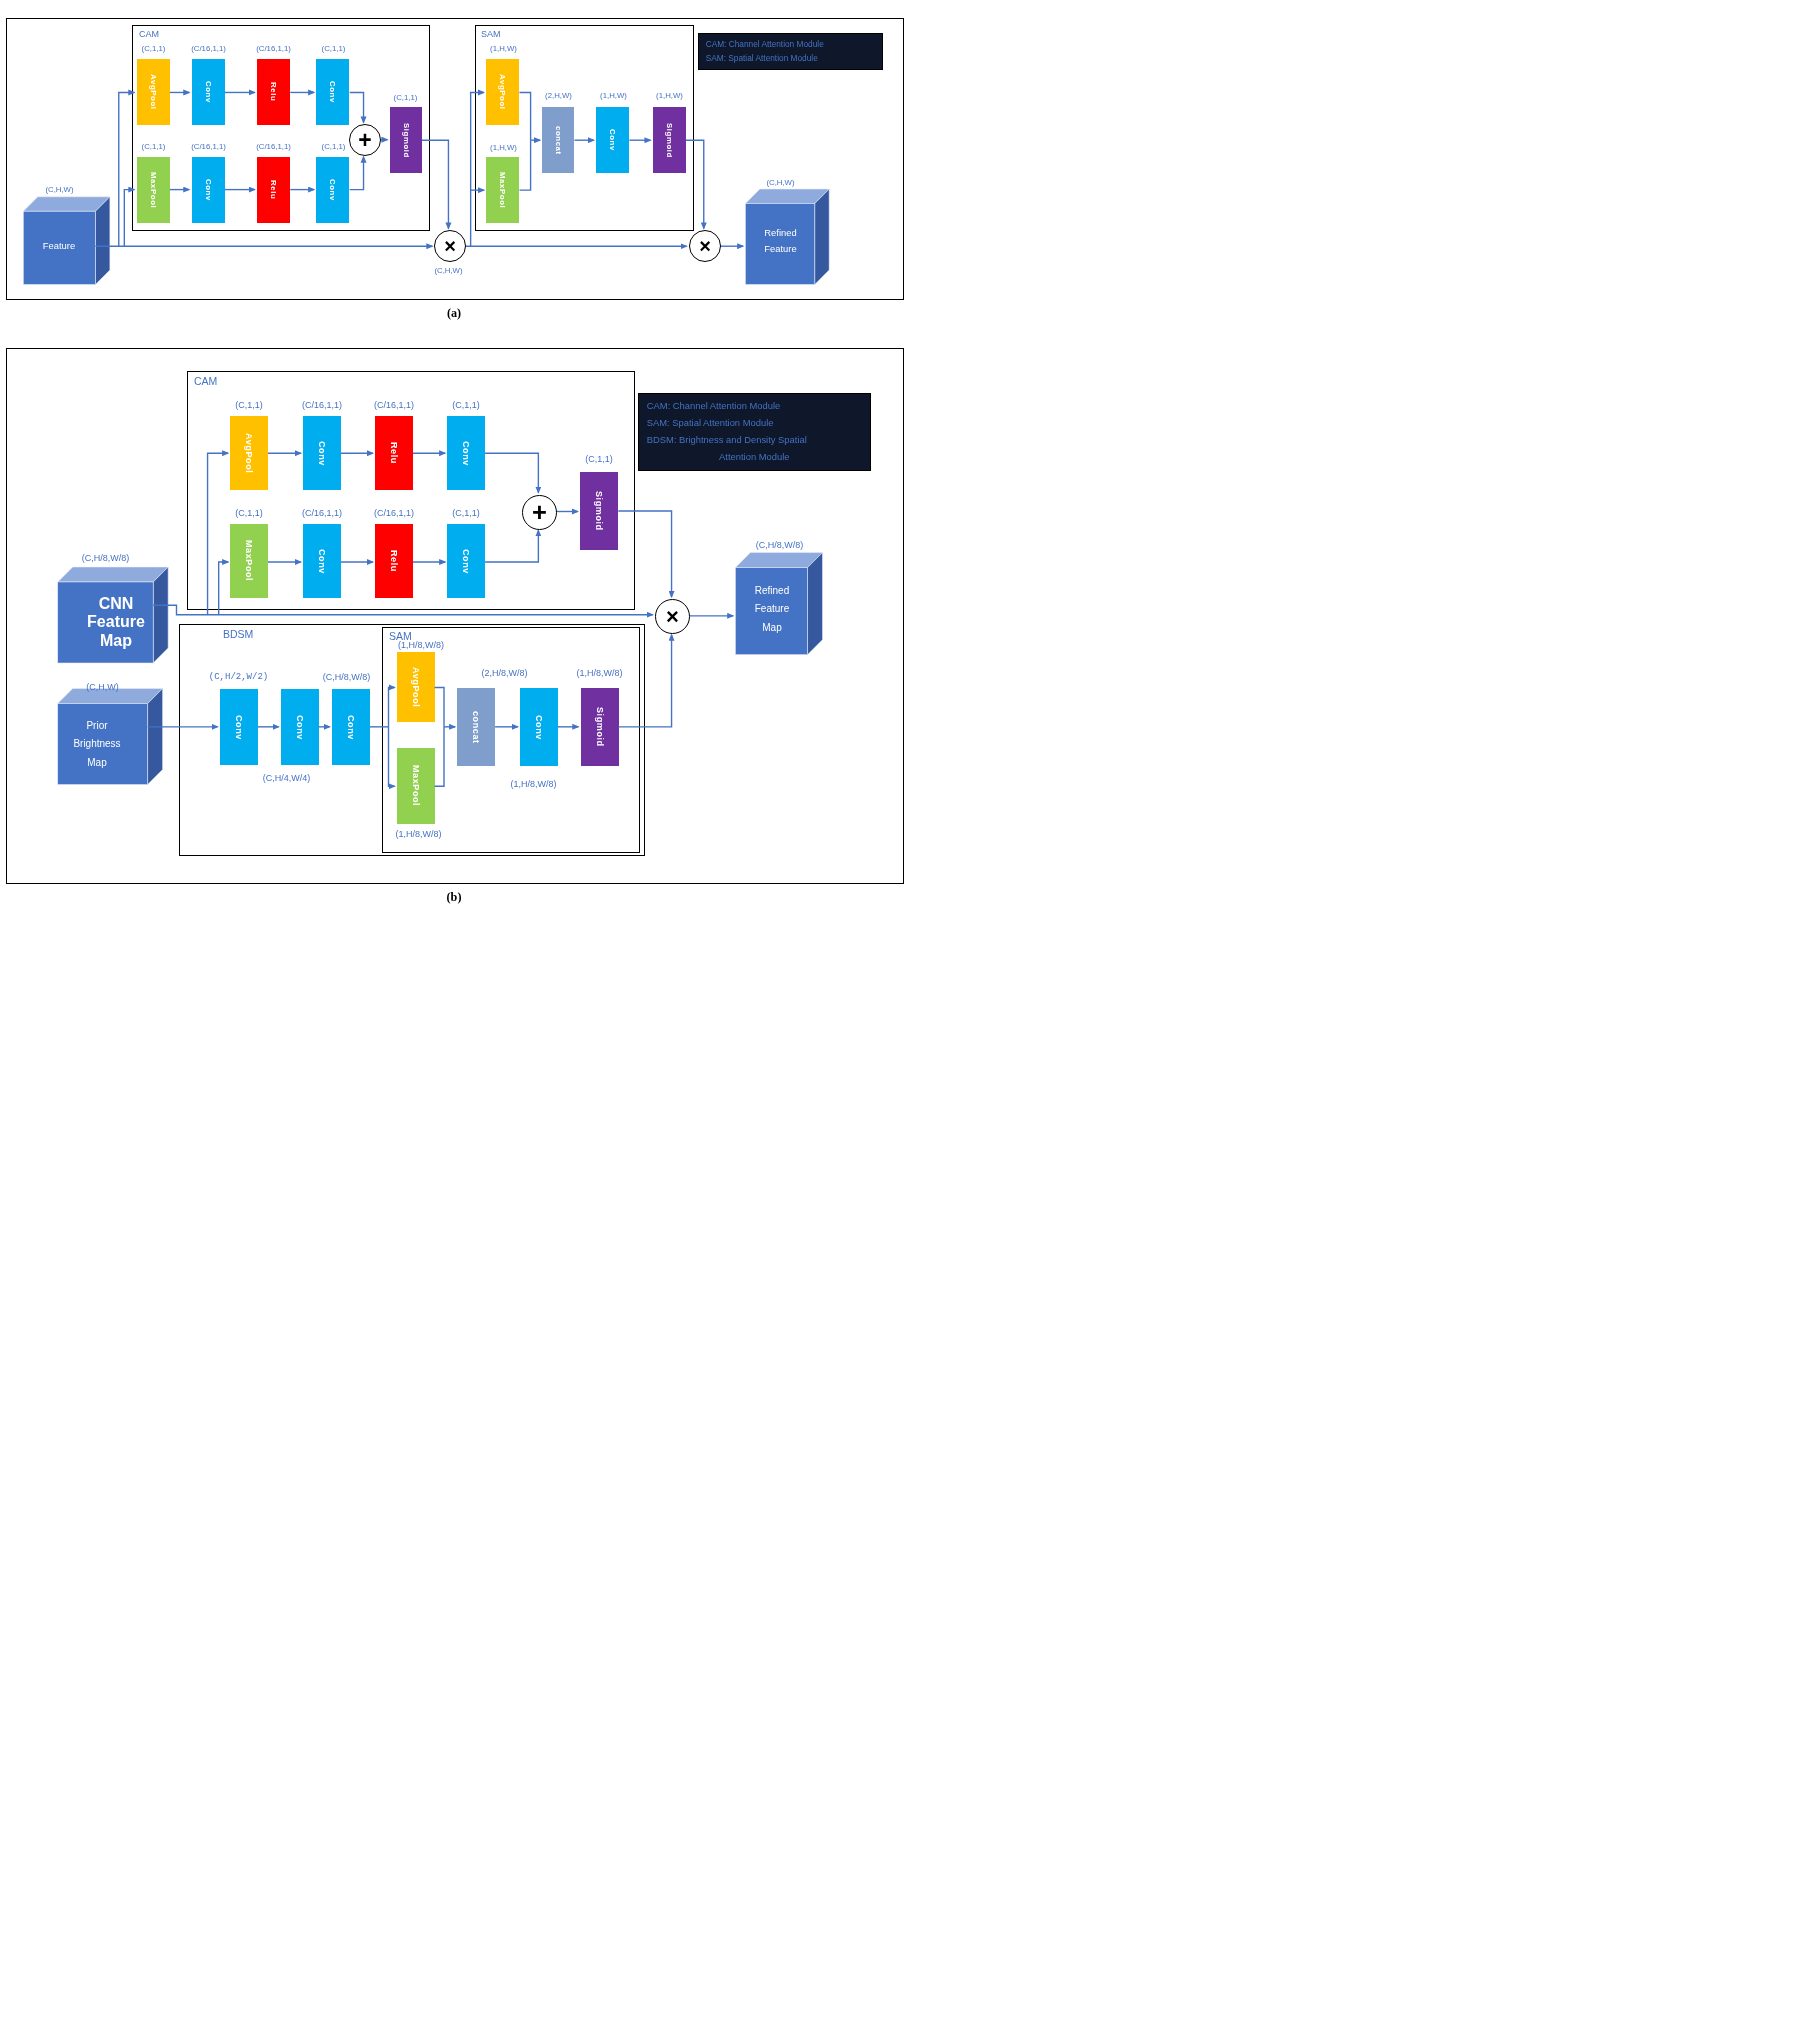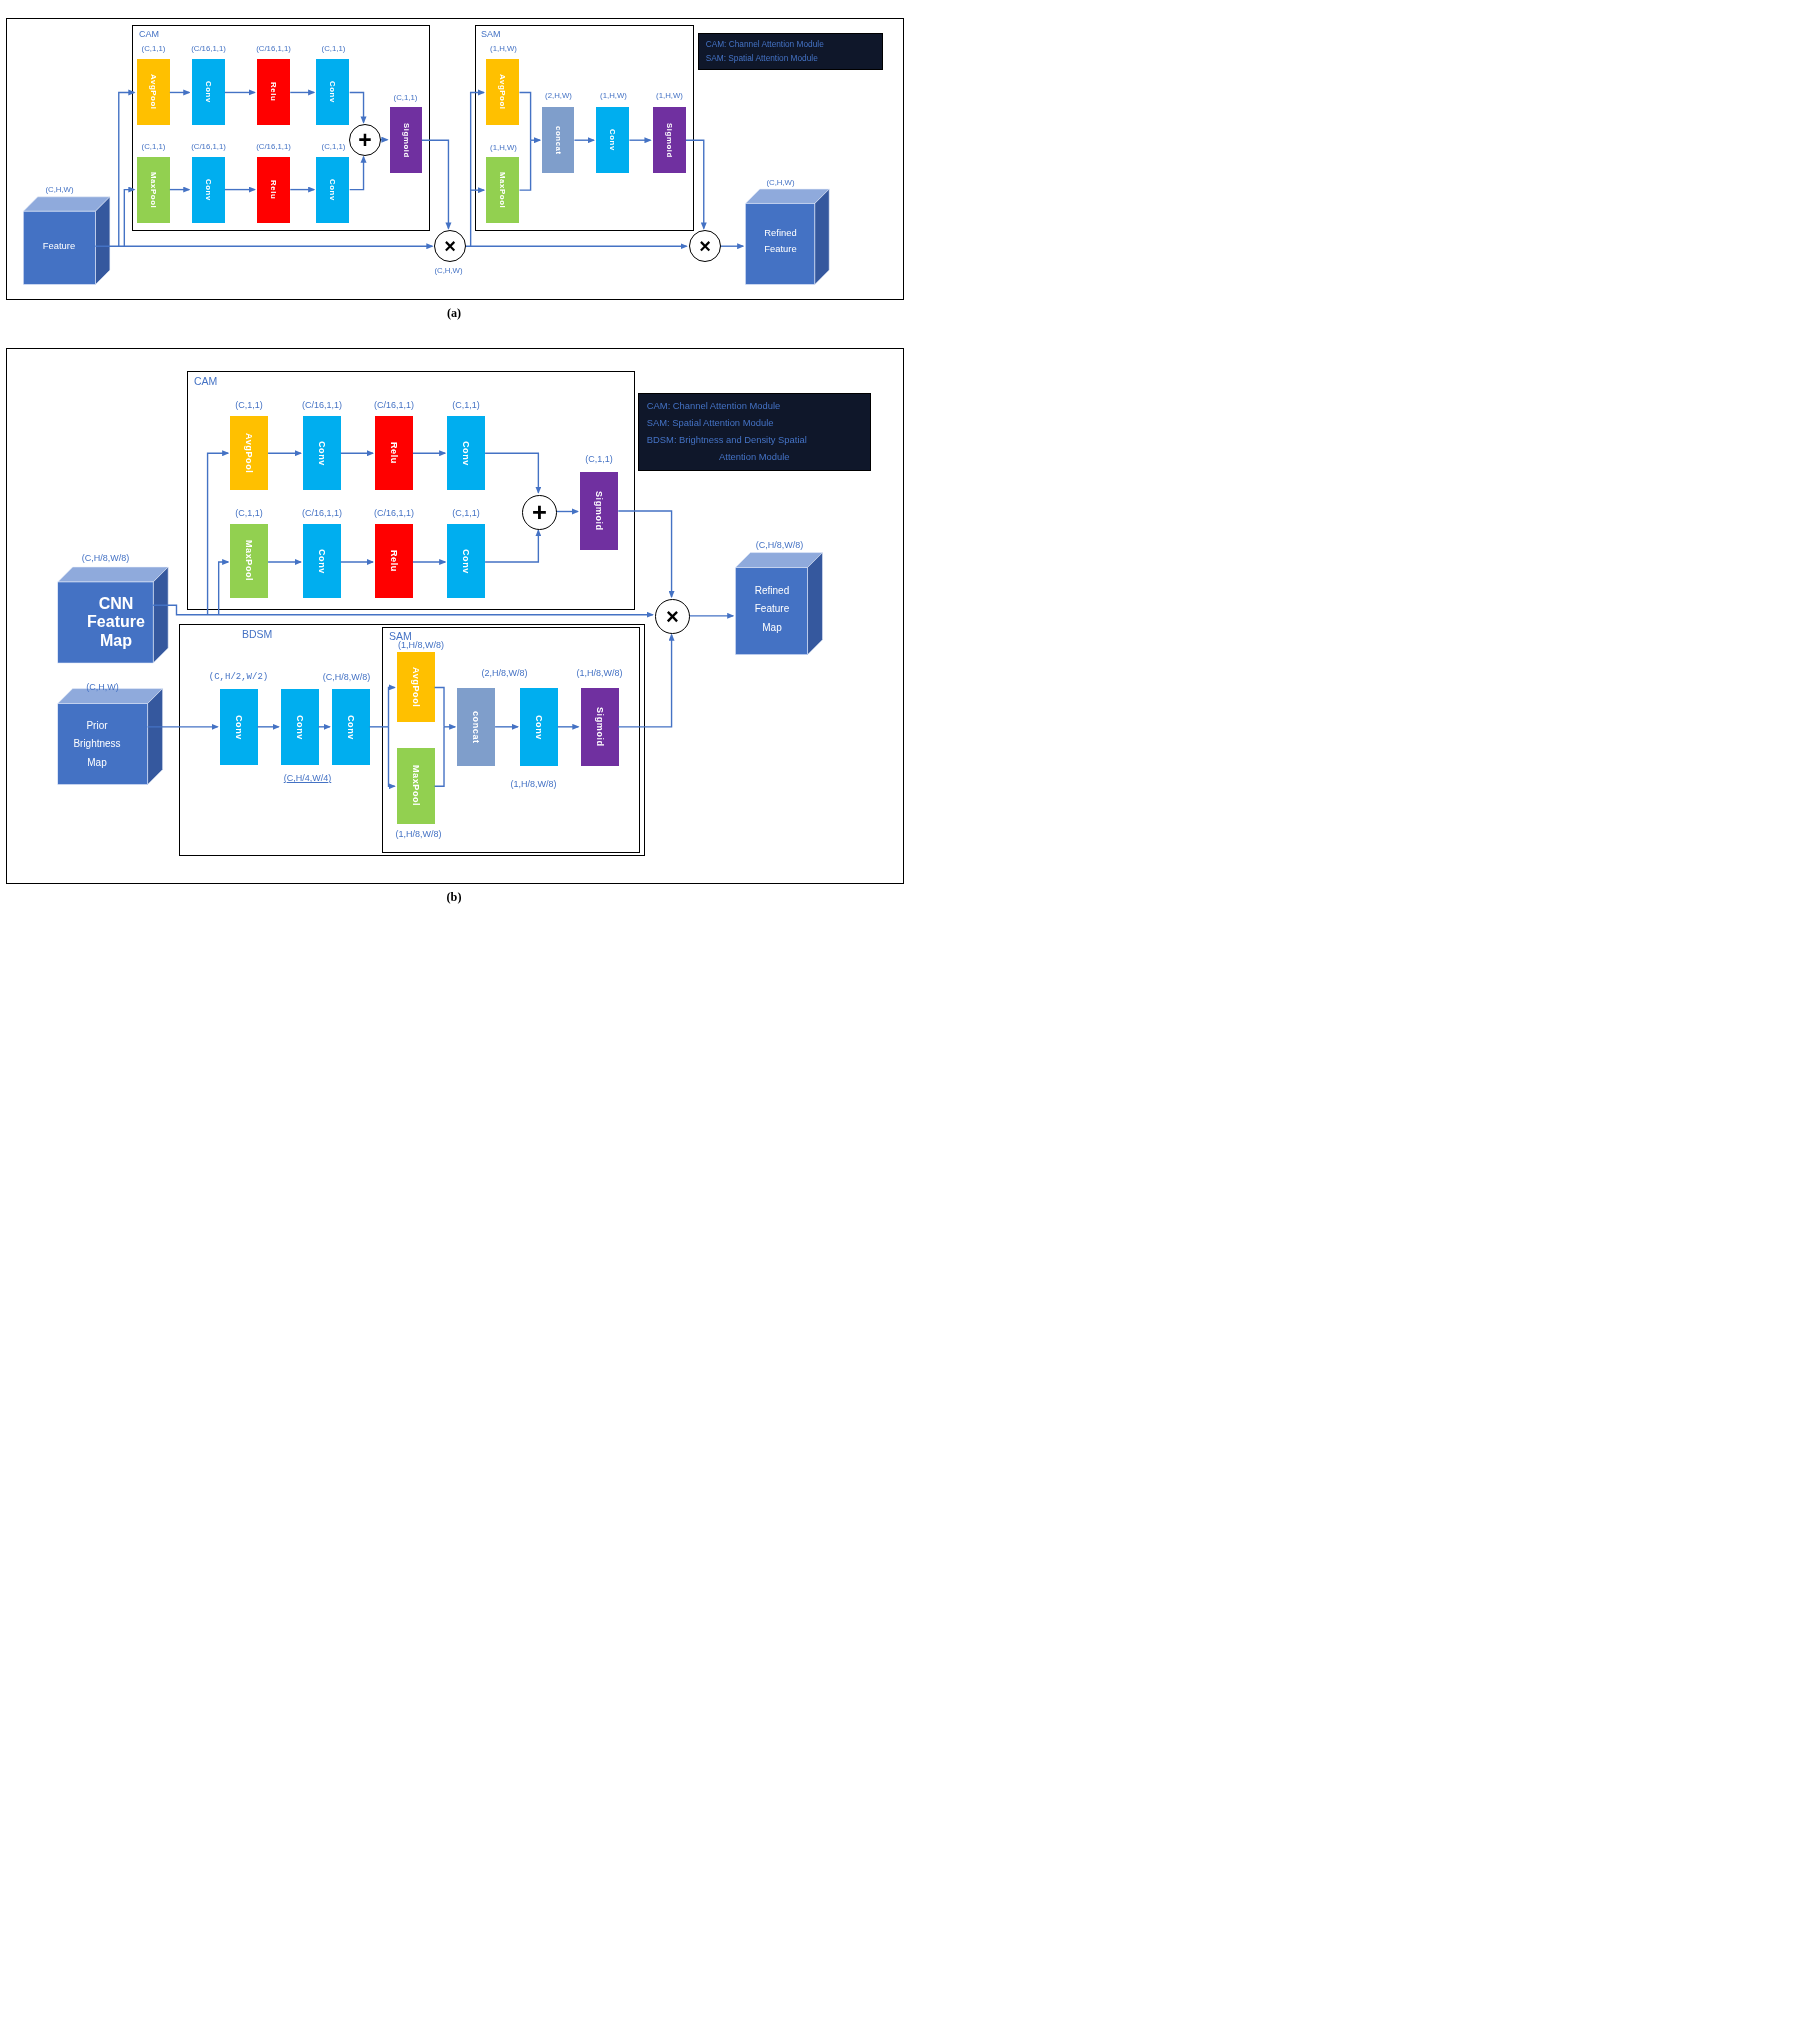--- a/index.html
+++ b/index.html
@@ -192,37 +192,37 @@
 
     <div class="circle" style="left:522px;top:495px;width:33px;height:33px;font-size:25.5px;">
       <span>+</span>
       </div>
     <div class="dim dim-b" style="left:563px;top:454px;width:72px;">(C,1,1)</div>
     <div class="blk sig" style="left:580px;top:472px;width:38px;height:78px;">
         <span class="vt vt-b">Sigmoid</span>
       </div>
 
     <div class="box" style="left:179px;top:624px;width:464px;height:230px;"></div>
-    <div class="title title-b" style="left:202px;top:628px;padding-left:40px;">BDSM</div>
+    <div class="title title-b" style="left:183px;top:628px;padding-left:40px;">BDSM</div>
 
     <div class="box" style="left:382px;top:627px;width:256px;height:224px;"></div>
     <div class="title title-b" style="left:389px;top:630px;">SAM</div>
 
     <div class="dim dim-b" style="left:197px;top:672px;width:83px;font-family:Liberation Mono, monospace;">(C,H/2,W/2)</div>
     <div class="dim dim-b" style="left:305px;top:672px;width:83px;">(C,H/8,W/8)</div>
     <div class="blk conv" style="left:220px;top:689px;width:38px;height:76px;">
         <span class="vt vt-b">Conv</span>
       </div>
     <div class="blk conv" style="left:281px;top:689px;width:38px;height:76px;">
         <span class="vt vt-b">Conv</span>
       </div>
     <div class="blk conv" style="left:332px;top:689px;width:38px;height:76px;">
         <span class="vt vt-b">Conv</span>
       </div>
-    <div class="dim dim-b" style="left:266px;top:773px;width:83px;text-decoration:underline;">(C,H/4,W/4)</div>
+    <div class="dim dim-b" style="left:245px;top:773px;width:83px;">(C,H/4,W/4)</div>
 
     <div class="dim dim-b" style="left:382px;top:640px;width:78px;">(1,H/8,W/8)</div>
     <div class="blk avg" style="left:397px;top:652px;width:38px;height:70px;">
         <span class="vt vt-b">AvgPool</span>
       </div>
     <div class="blk max" style="left:397px;top:748px;width:38px;height:76px;">
         <span class="vt vt-b">MaxPool</span>
       </div>
     <div class="dim dim-b" style="left:378px;top:829px;width:81px;">(1,H/8,W/8)</div>
 

